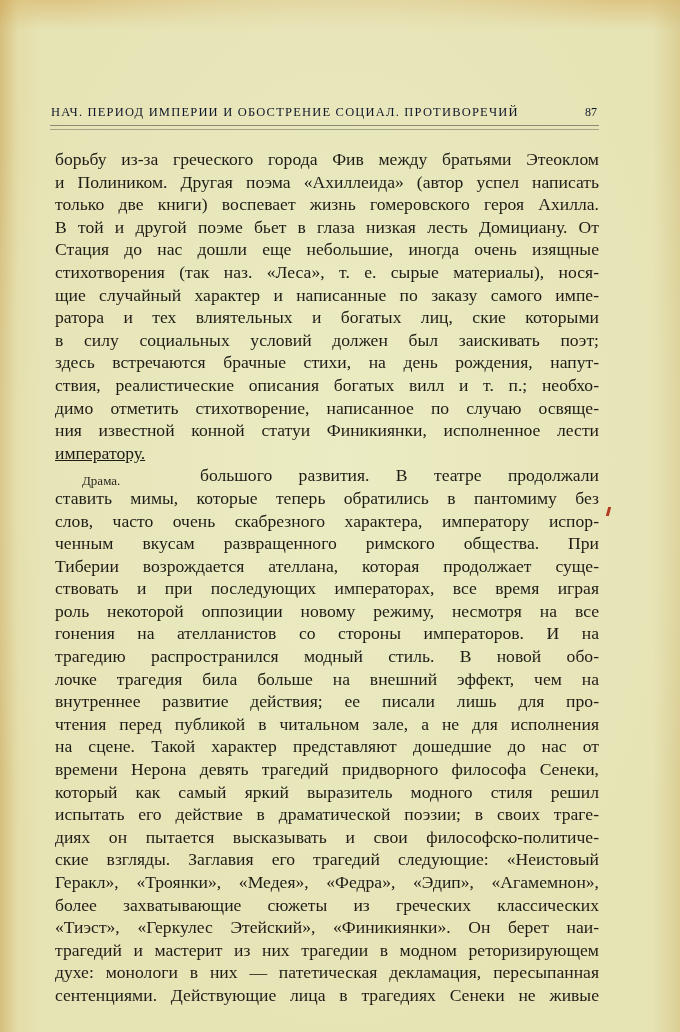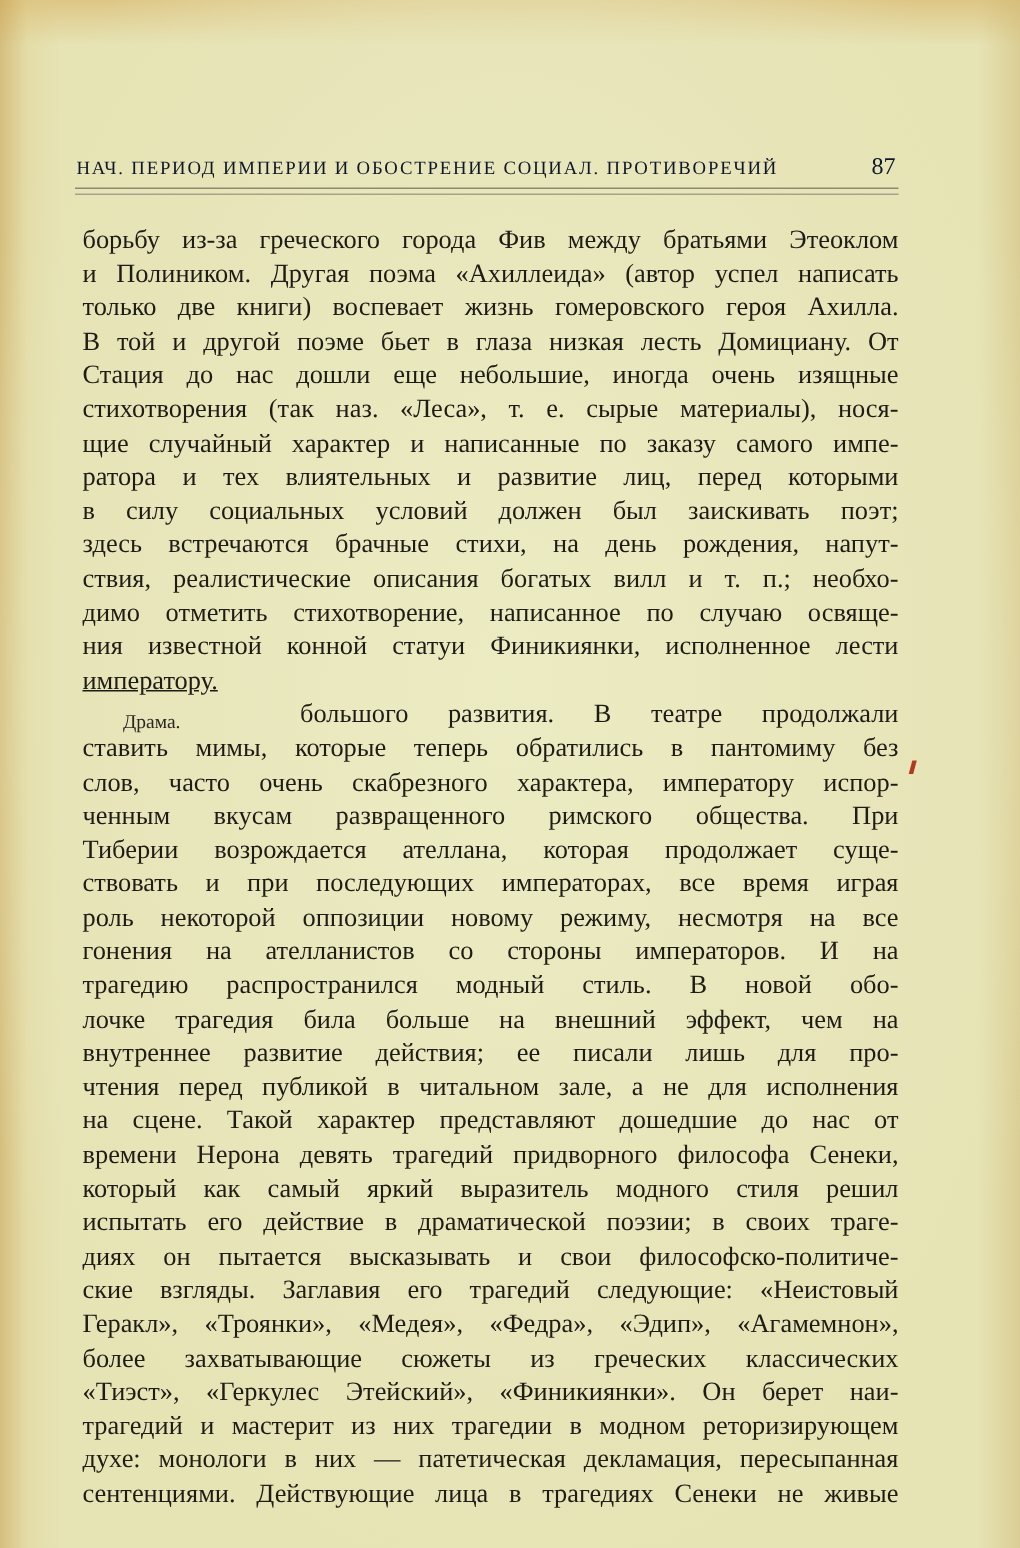--- a/index.html
+++ b/index.html
@@ -33,21 +33,21 @@
     font-family: "Liberation Serif", serif;
     font-size: 12.5px;
     letter-spacing: 1.2px;
     color: #0f172a;
     padding-left: 8px;
     padding-right: 2px;
     height: 20px;
     margin-top: 48px;
   }
   .running-head .page-num {
-    font-size: 16px;
+    font-size: 12px;
     letter-spacing: 0;
   }
   .head-rule {
     margin-top: 3px;
     margin-left: 7px;
     height: 3px;
     border-top: 1px solid #8c8a72;
     border-bottom: 1px solid #a4a288;
   }
   .body-text {
@@ -107,21 +107,21 @@
 
   <div class="body-text">
     <div>
       <span class="line">борьбу из-за греческого города Фив между братьями Этеоклом</span>
       <span class="line">и Полиником. Другая поэма «Ахиллеида» (автор успел написать</span>
       <span class="line">только две книги) воспевает жизнь гомеровского героя Ахилла.</span>
       <span class="line">В той и другой поэме бьет в глаза низкая лесть Домициану. От</span>
       <span class="line">Стация до нас дошли еще небольшие, иногда очень изящные</span>
       <span class="line">стихотворения (так наз. «Леса», т. е. сырые материалы), нося-</span>
       <span class="line">щие случайный характер и написанные по заказу самого импе-</span>
-      <span class="line">ратора и тех влиятельных и развитие лиц, перед которыми</span>
+      <span class="line">ратора и тех влиятельных и богатых лиц, ские которыми</span>
       <span class="line">в силу социальных условий должен был заискивать поэт;</span>
       <span class="line">здесь встречаются брачные стихи, на день рождения, напут-</span>
       <span class="line">ствия, реалистические описания богатых вилл и т. п.; необхо-</span>
       <span class="line">димо отметить стихотворение, написанное по случаю освяще-</span>
       <span class="line">ния известной конной статуи Финикиянки, исполненное лести</span>
       <span class="line last">императору.</span>
     </div>
 
     <div class="side-block">
       <span class="marginal-note">Драма.</span>

